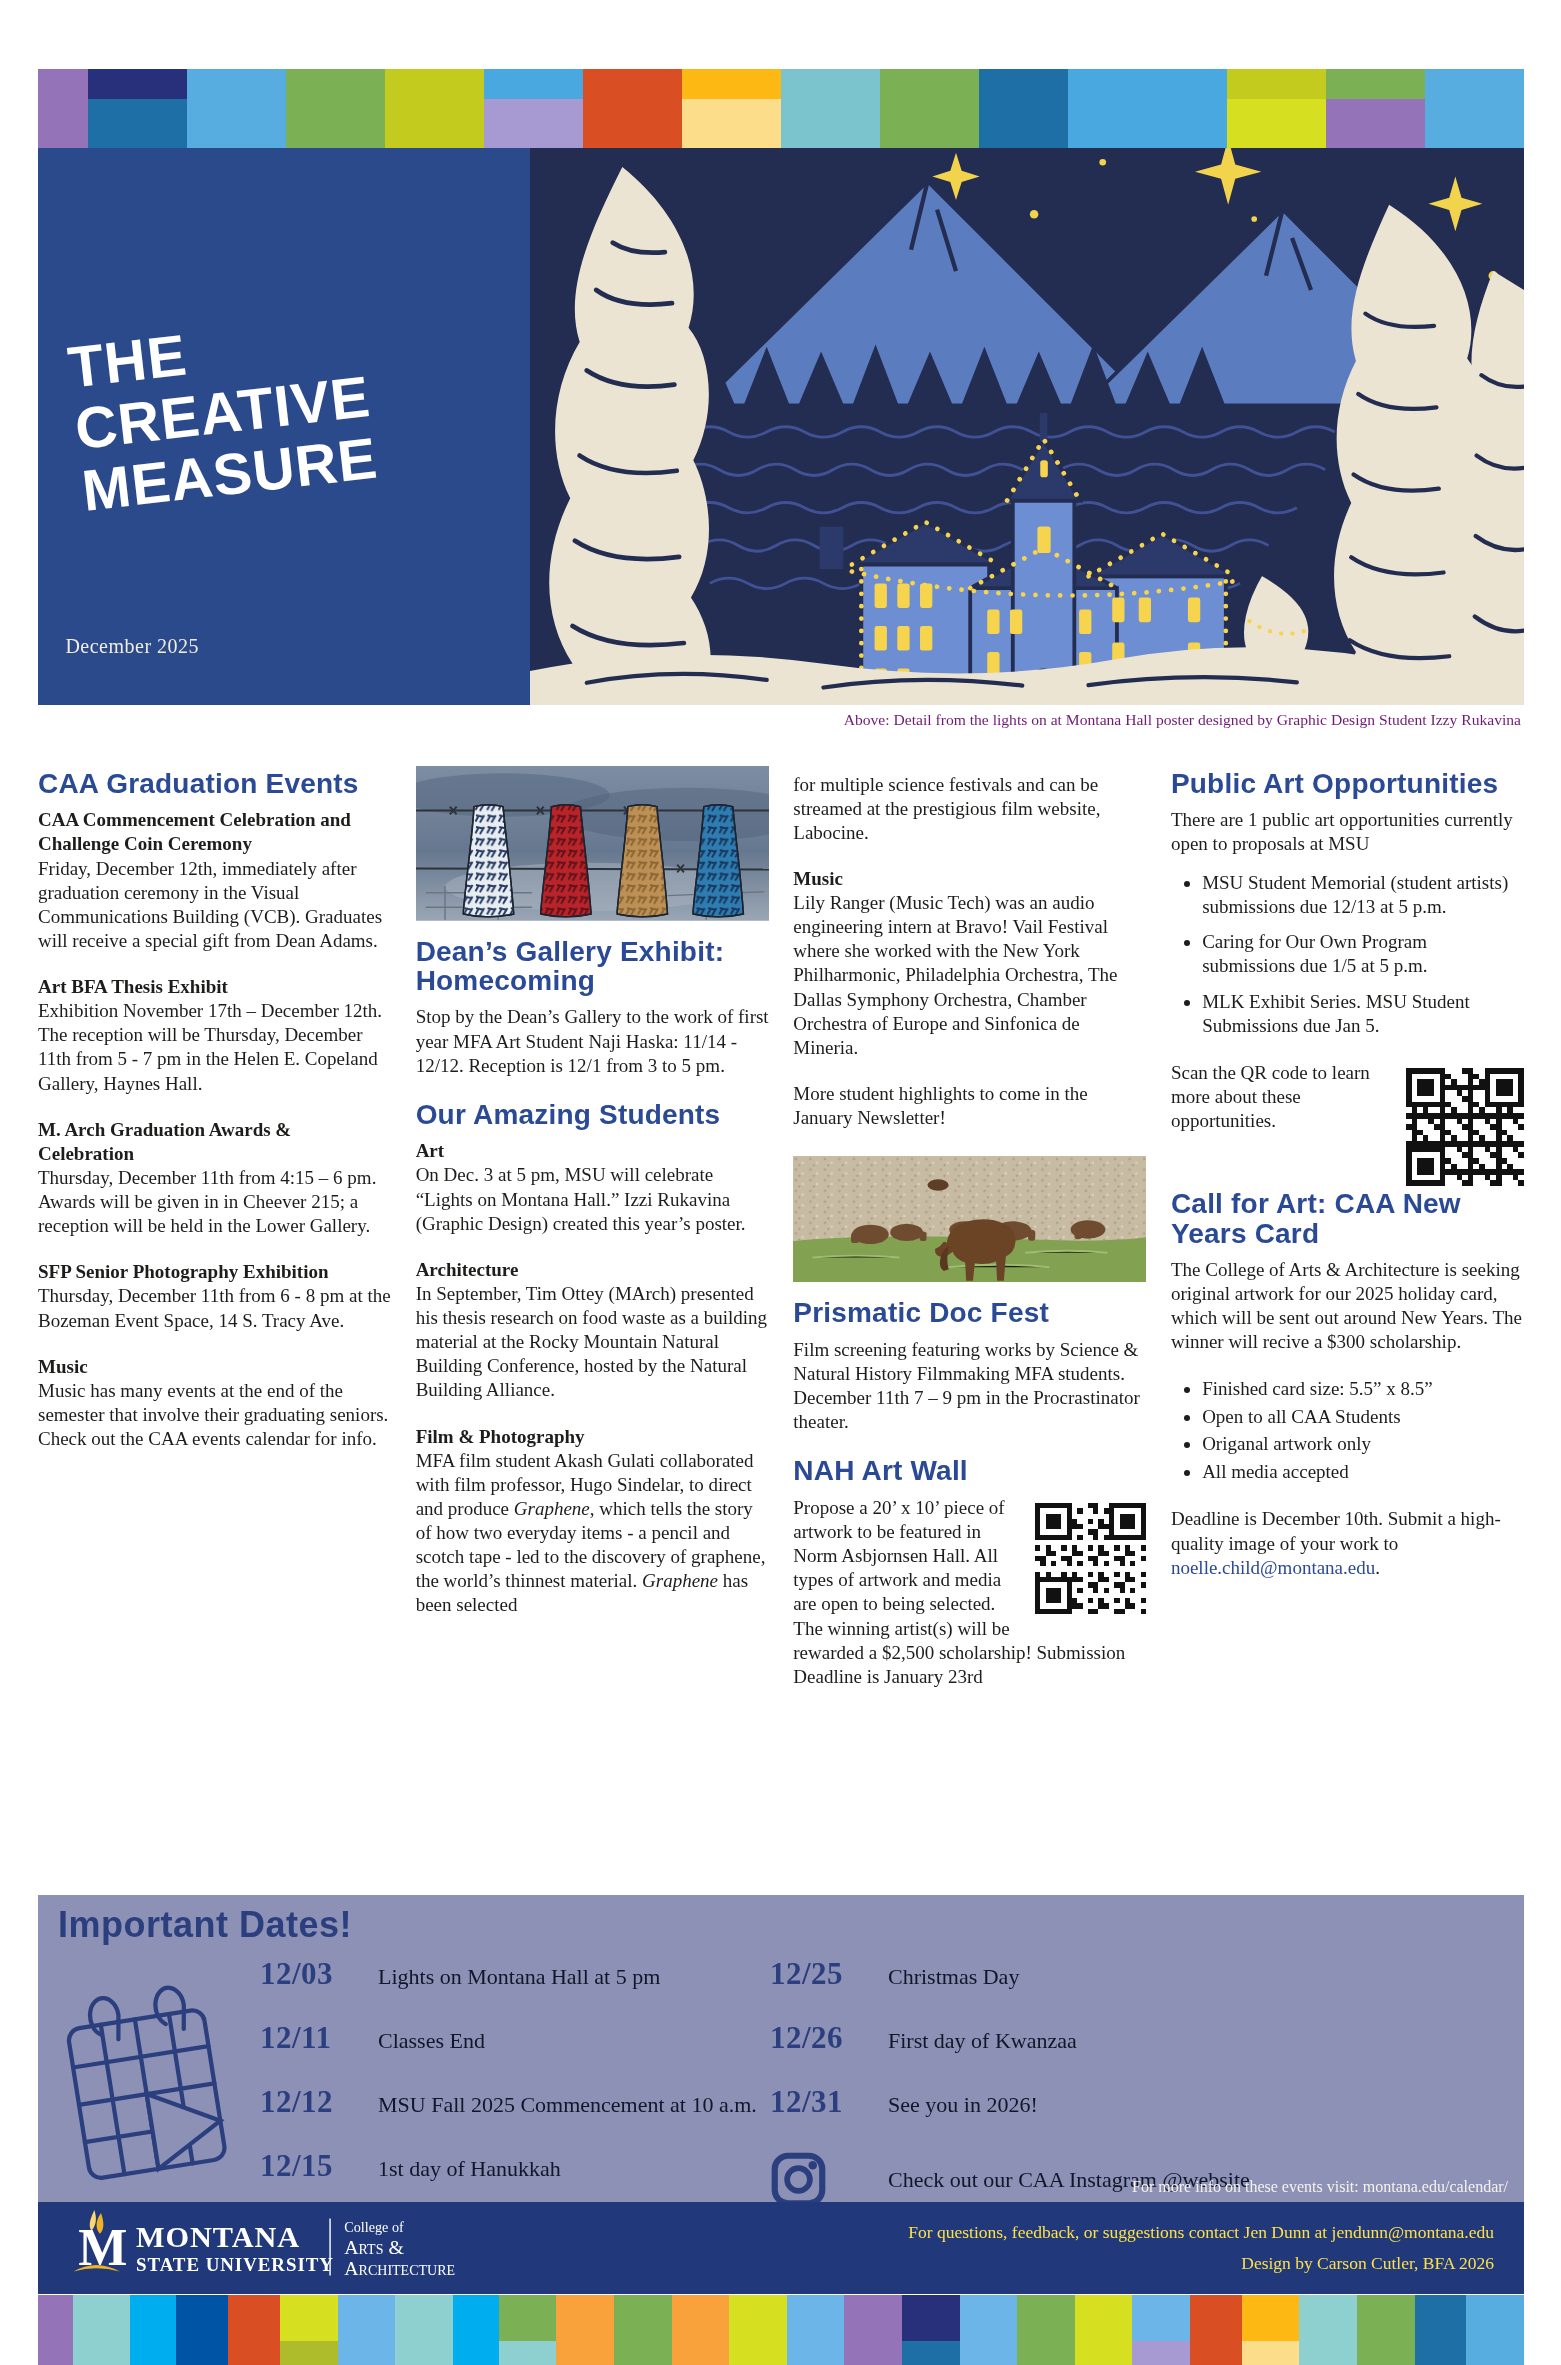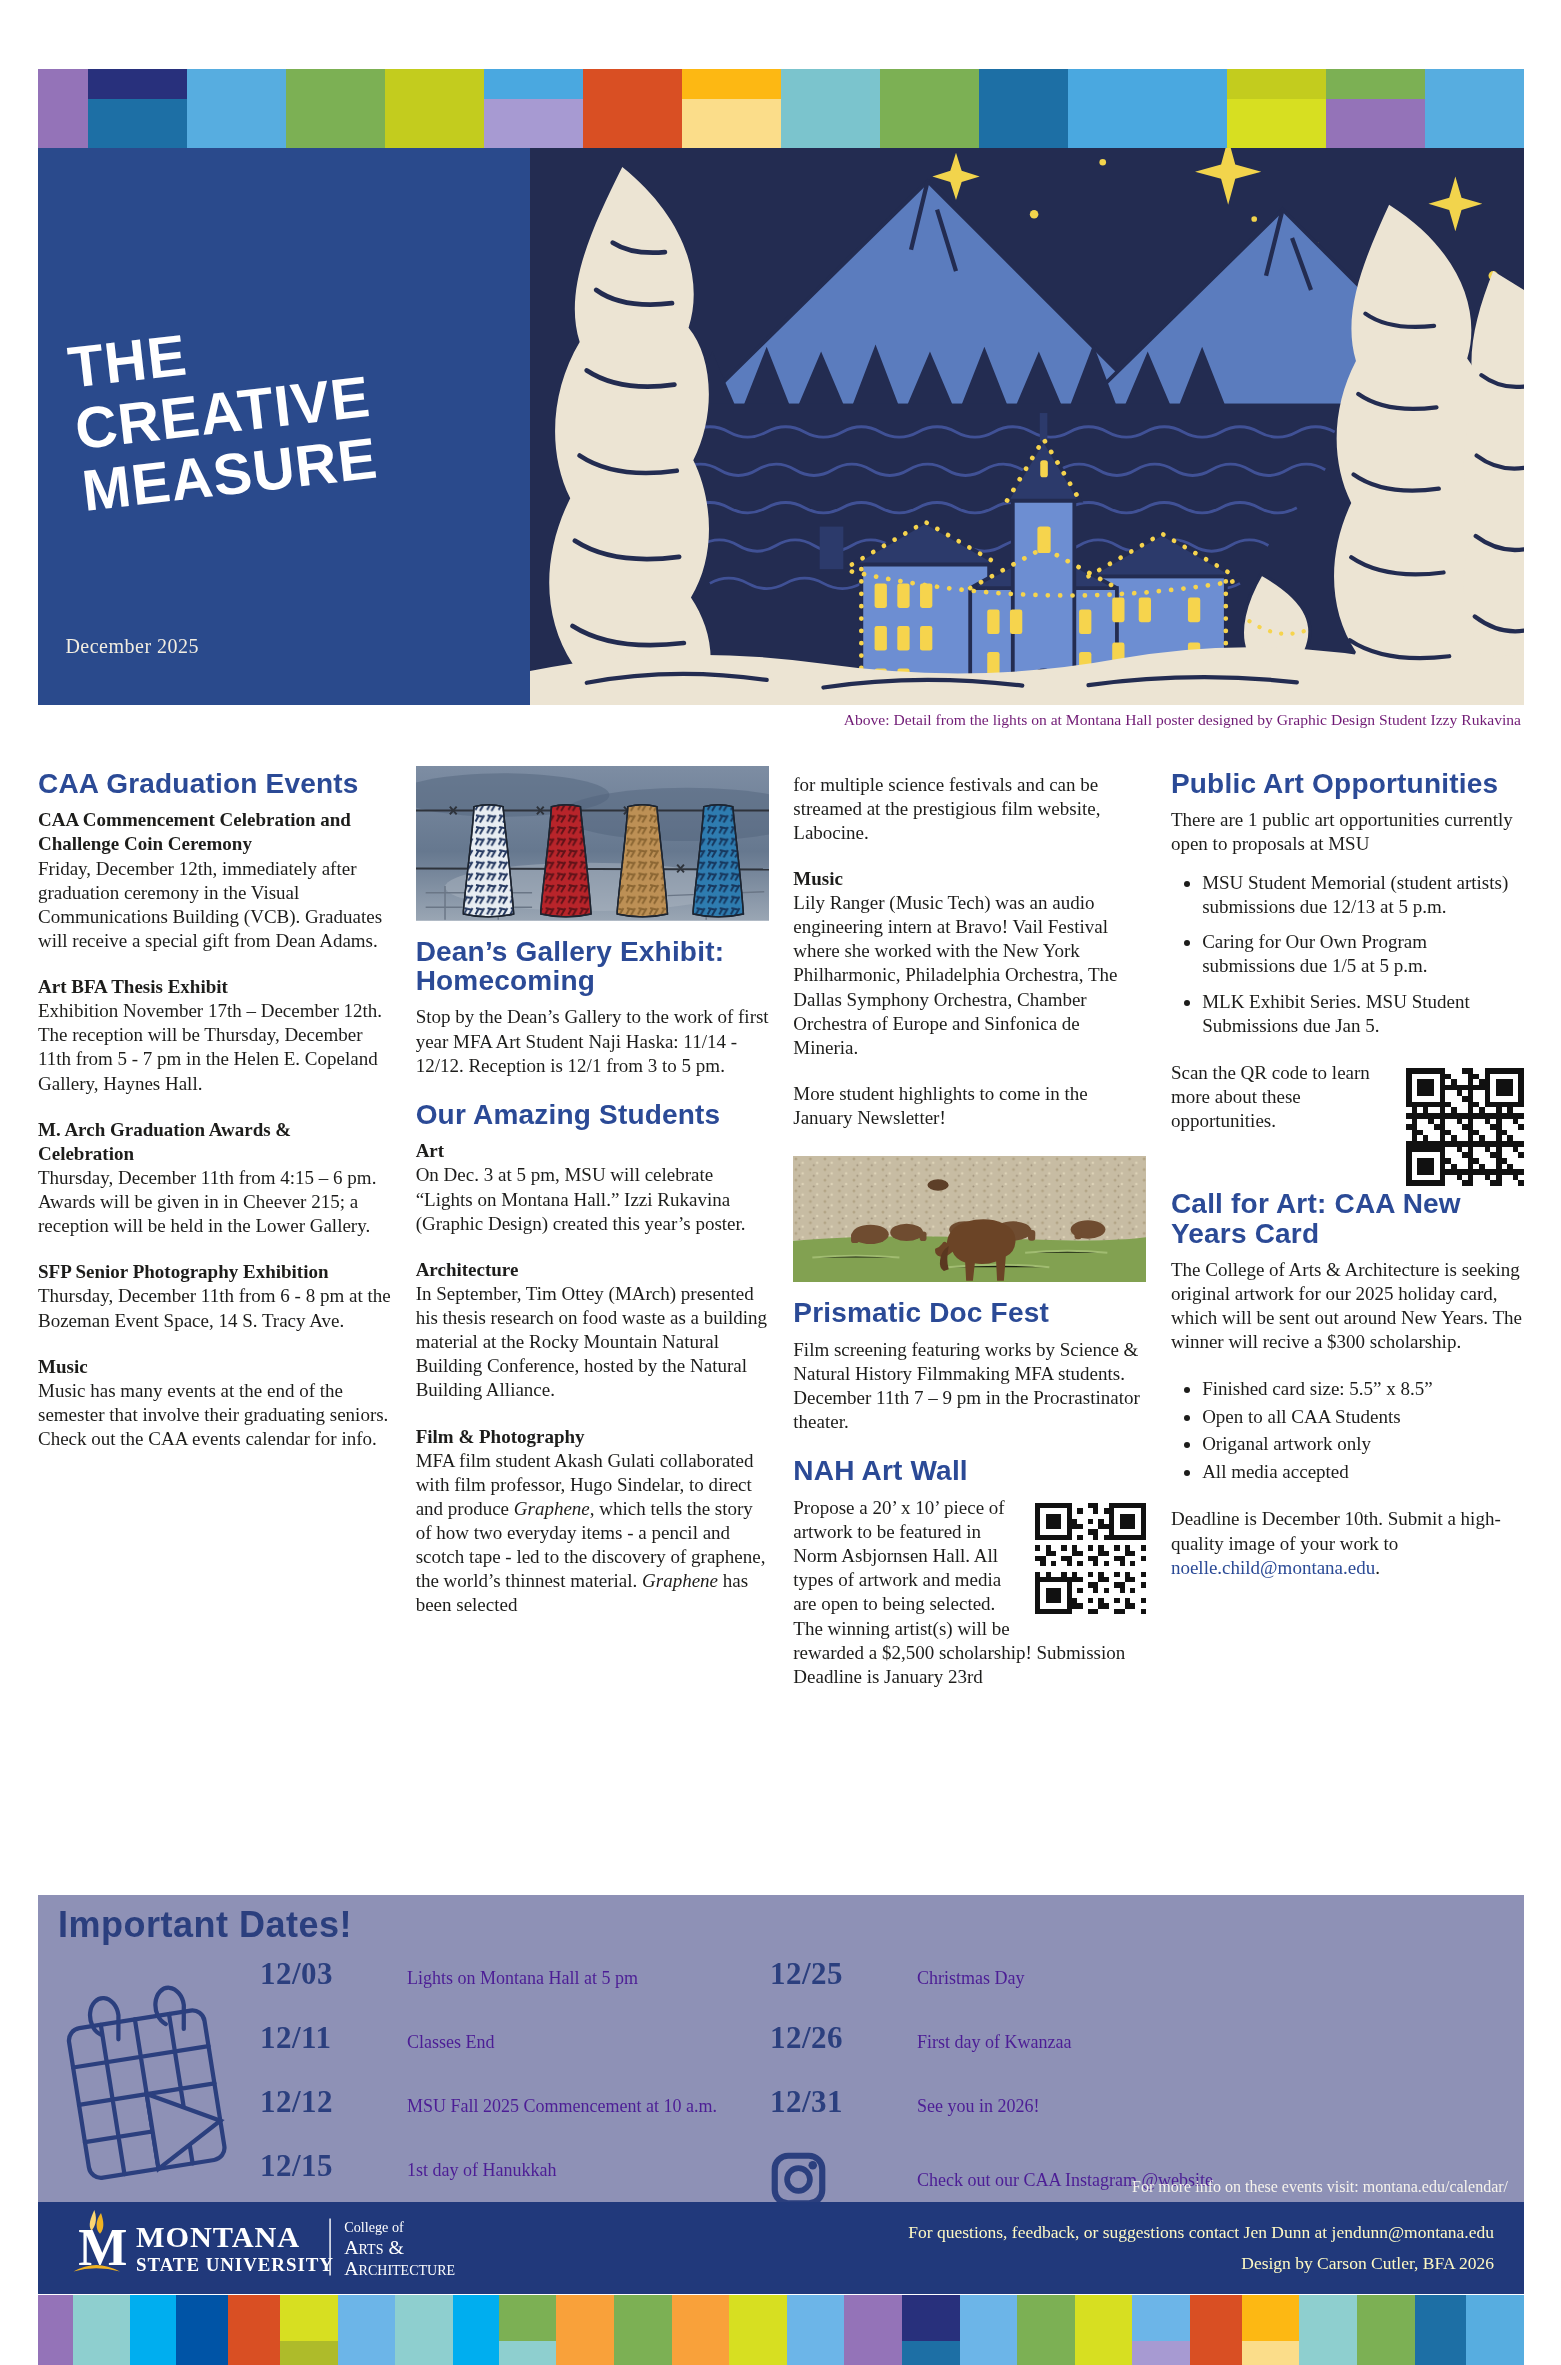--- a/index.html
+++ b/index.html
@@ -46,29 +46,29 @@
   
   .dates{position:absolute;left:38px;top:1895px;width:1486px;height:308px;background:#8e91b6;overflow:hidden;}
   .dates h2{position:absolute;left:20px;top:8.5px;margin:0;font-family:"Liberation Sans",sans-serif;
             font-weight:800;font-size:36px;color:#2b3f7e;letter-spacing:0.5px;}
   .cal{position:absolute;left:14px;top:80px;}
   .dgroup{position:absolute;top:61px;width:634px;}
   .dgroup.left{left:222px;}
   .dgroup.right{left:732px;}
   .drow{display:flex;align-items:baseline;height:64px;}
   .dnum{width:118px;flex:none;font-weight:700;font-size:31px;color:#2b3f7e;letter-spacing:0.5px;}
-  .dlabel{font-size:18px;color:#4c1d95;margin-left:29px;}
+  .dlabel{font-size:22px;color:#0f172a;}
   .insta-row{display:flex;align-items:center;height:64px;}
   .insta-ic{width:118px;flex:none;}
   .more-info{position:absolute;right:16px;bottom:6.6px;font-size:16px;color:#f6f3ec;}
   
   .footer{position:absolute;left:38px;top:2202px;width:1486px;height:92px;background:#21397b;
           display:flex;align-items:center;}
   .logo{margin-left:26.5px;flex:none;}
-  .ftext{margin-left:auto;margin-right:30px;text-align:right;color:#fef9c3;
+  .ftext{margin-left:auto;margin-right:30px;text-align:right;color:#fde047;
          font-size:17.5px;line-height:1.75;}
 </style>
 </head>
 <body>
 
 <div class="page">
 
   <div class="band band-top">
       <div class="seg" style="flex: 0.5 1 0px;">
         <div style="height: 38%; background: rgb(148, 115, 184);"></div>

